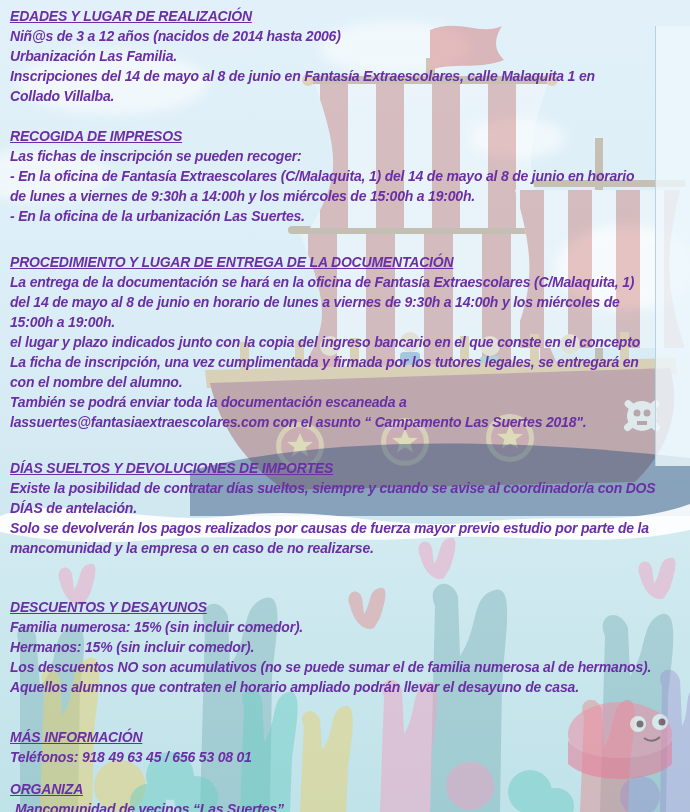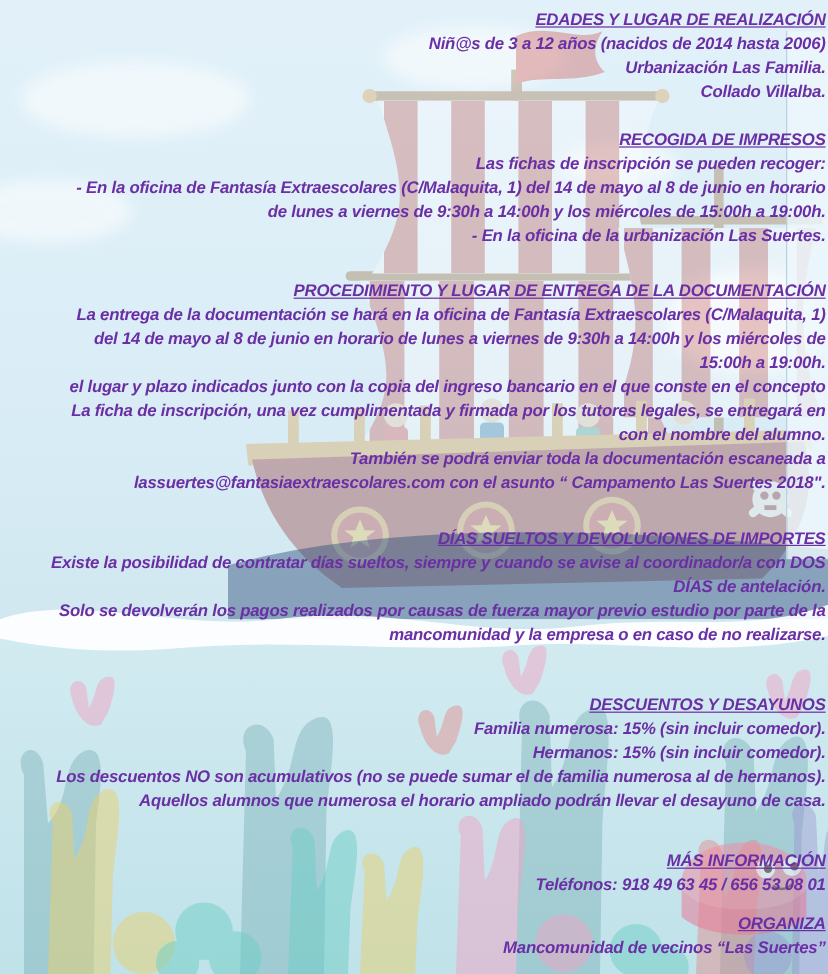--- a/index.html
+++ b/index.html
@@ -19,21 +19,21 @@
   .sea{position:absolute;left:0;top:486px;}
   .edge-strip{position:absolute;left:656px;top:26px;width:34px;height:440px;background:rgba(238,248,252,.8);}
   .edge-line{position:absolute;left:655px;top:26px;width:1px;height:440px;background:#b7d2e0;}
   .text-layer{
     position:absolute;left:10px;top:6px;width:678px;
     color:#6b2fa5;font-weight:bold;font-style:italic;
     font-size:14px;line-height:20px;letter-spacing:-.2px;
   }
   .heading{text-decoration:underline;white-space:nowrap;}
   .line{white-space:nowrap;}
-  .sec{margin:0;text-align:right;}
+  .sec{margin:0;}
   .s0{margin-bottom:20px;}
   .s1{margin-bottom:26px;}
   .s2{margin-bottom:26px;}
   .s3{margin-bottom:39px;}
   .s4{margin-bottom:30px;margin-top:33px;}
   .s5{margin-bottom:12px;}
   .s6 .line{padding-left:5px;}
 </style>
 </head>
 <body>
@@ -222,20 +222,21 @@
       <path d="M24,4 Q32,10 40,3" stroke="#5a2a2a" stroke-width="2" fill="none"></path>
     </g>
   </svg>
 
   <div class="text-layer">
     <div class="sec s0">
       <div class="heading">EDADES Y LUGAR DE REALIZACIÓN</div>
       <div>
           <div class="line">Niñ@s de 3 a 12 años (nacidos de 2014 hasta 2006)</div>
           <div class="line">Urbanización Las Familia.</div>
+          <div class="line">Inscripciones del 14 de mayo al 8 de junio en Fantasía Extraescolares, calle Malaquita 1 en</div>
           <div class="line">Collado Villalba.</div>
         </div>
     </div>
     <div class="sec s1">
       <div class="heading">RECOGIDA DE IMPRESOS</div>
       <div>
           <div class="line">Las fichas de inscripción se pueden recoger:</div>
           <div class="line">- En la oficina de Fantasía Extraescolares (C/Malaquita, 1) del 14 de mayo al 8 de junio en horario</div>
           <div class="line">de lunes a viernes de 9:30h a 14:00h y los miércoles de 15:00h a 19:00h.</div>
           <div class="line">- En la oficina de la urbanización Las Suertes.</div>
@@ -262,21 +263,21 @@
           <div class="line">Solo se devolverán los pagos realizados por causas de fuerza mayor previo estudio por parte de la</div>
           <div class="line">mancomunidad y la empresa o en caso de no realizarse.</div>
         </div>
     </div>
     <div class="sec s4">
       <div class="heading">DESCUENTOS Y DESAYUNOS</div>
       <div>
           <div class="line">Familia numerosa: 15% (sin incluir comedor).</div>
           <div class="line">Hermanos: 15% (sin incluir comedor).</div>
           <div class="line">Los descuentos NO son acumulativos (no se puede sumar el de familia numerosa al de hermanos).</div>
-          <div class="line">Aquellos alumnos que numerosa el horario ampliado podrán llevar el desayuno de casa.</div>
+          <div class="line">Aquellos alumnos que contraten el horario ampliado podrán llevar el desayuno de casa.</div>
         </div>
     </div>
     <div class="sec s5">
       <div class="heading">MÁS INFORMACIÓN</div>
       <div>
           <div class="line">Teléfonos: 918 49 63 45 / 656 53 08 01</div>
         </div>
     </div>
     <div class="sec s6">
       <div class="heading">ORGANIZA</div>

